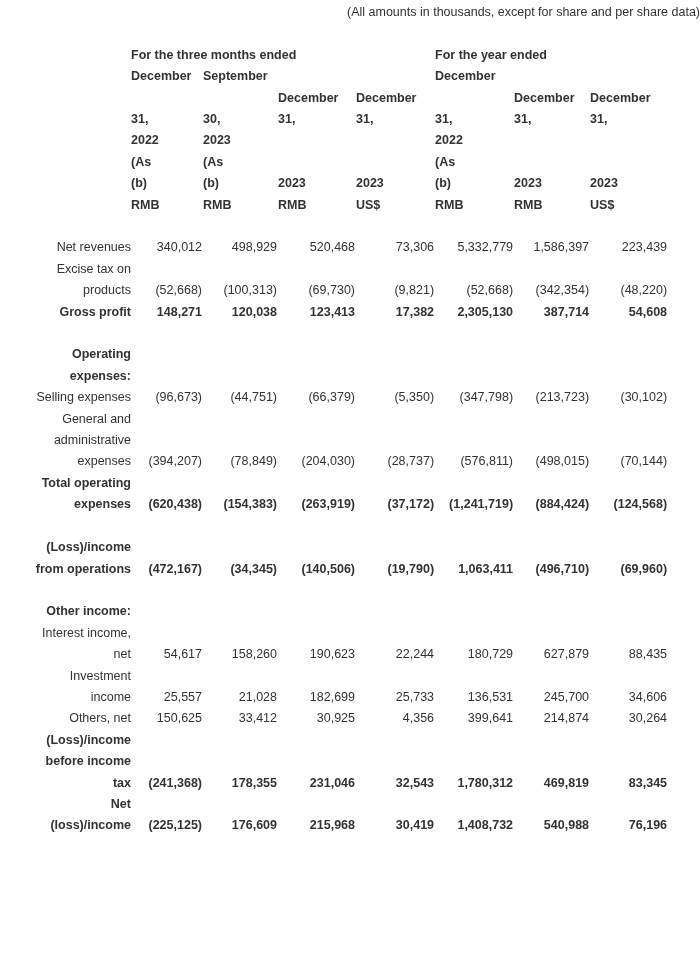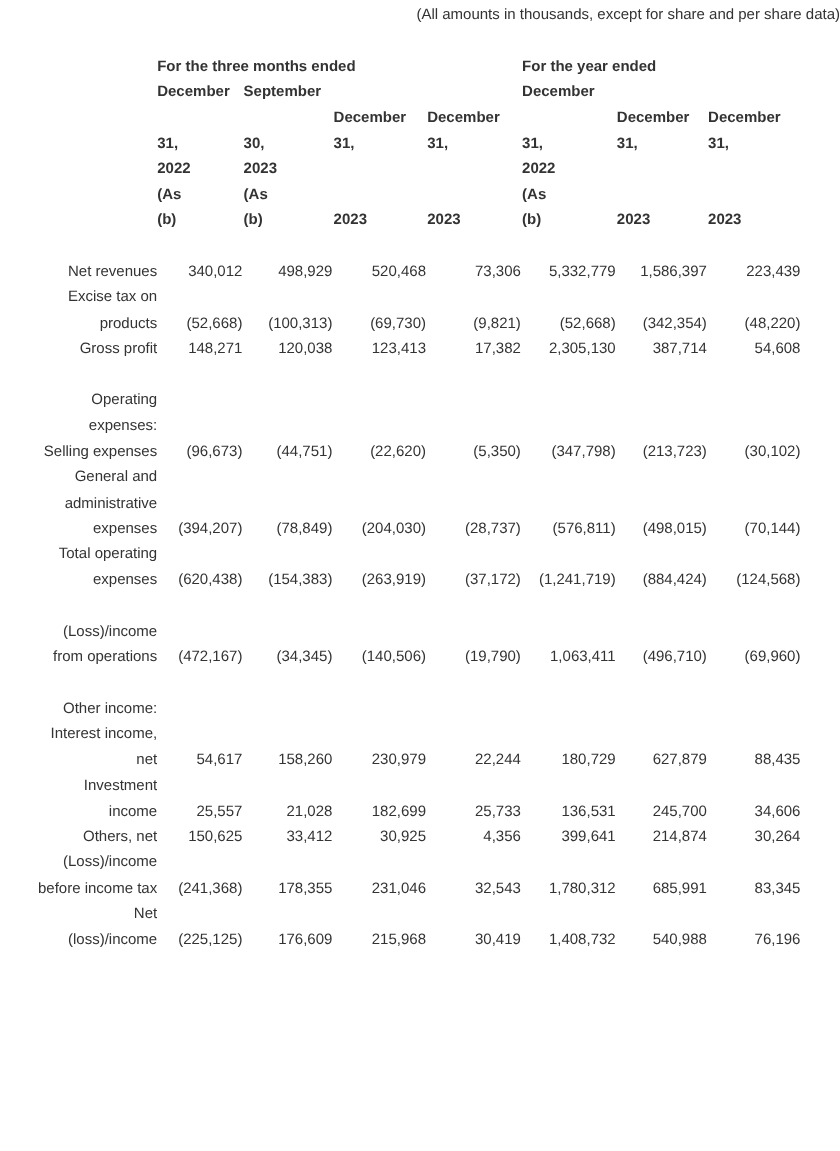--- a/index.html
+++ b/index.html
@@ -26,21 +26,21 @@
     margin-left: 28px;
     width: 640px;
   }
   td { padding: 0; vertical-align: bottom; overflow: hidden; }
   thead td {
     font-weight: 700;
     height: 21.4px;
   }
   td.num { text-align: right; padding-right: 1px; }
   td.label { white-space: pre-line; text-indent: 8px; text-align: right; }
-  tr.bold td { font-weight: 400; }
+  tr.bold td { font-weight: 700; }
   td.spacer { height: 21.4px; }
 </style>
 </head>
 <body>
 
 <div>
   <div class="title">(All amounts in thousands, except for share and per share data)</div>
   <table class="fin">
     <colgroup>
       <col style="width:103px">
@@ -101,20 +101,30 @@
         <tr>
           <td class="label"></td>
           <td class="hc">(b)</td>
           <td class="hc">(b)</td>
           <td class="hc">2023</td>
           <td class="hc">2023</td>
           <td class="hc">(b)</td>
           <td class="hc">2023</td>
           <td class="hc">2023</td>
         </tr>
+        <tr>
+          <td class="label"></td>
+          <td class="hc">RMB</td>
+          <td class="hc">RMB</td>
+          <td class="hc">RMB</td>
+          <td class="hc">US$</td>
+          <td class="hc">RMB</td>
+          <td class="hc">RMB</td>
+          <td class="hc">US$</td>
+        </tr>
       </thead>
     <tbody>
         <tr>
           <td class="spacer" colspan="8"></td>
         </tr>
         <tr>
           <td class="label">Net revenues</td>
           <td class="num">340,012</td>
           <td class="num">498,929</td>
           <td class="num">520,468</td>
@@ -155,21 +165,21 @@
           <td class="num"></td>
           <td class="num"></td>
           <td class="num"></td>
           <td class="num"></td>
           <td class="num"></td>
         </tr>
         <tr>
           <td class="label">Selling expenses</td>
           <td class="num">(96,673)</td>
           <td class="num">(44,751)</td>
-          <td class="num">(22,620)</td>
+          <td class="num">(66,379)</td>
           <td class="num">(5,350)</td>
           <td class="num">(347,798)</td>
           <td class="num">(213,723)</td>
           <td class="num">(30,102)</td>
         </tr>
         <tr>
           <td class="label">General and
 administrative
 expenses</td>
           <td class="num">(394,207)</td>
@@ -216,21 +226,21 @@
           <td class="num"></td>
           <td class="num"></td>
           <td class="num"></td>
           <td class="num"></td>
         </tr>
         <tr>
           <td class="label">Interest income,
 net</td>
           <td class="num">54,617</td>
           <td class="num">158,260</td>
-          <td class="num">230,979</td>
+          <td class="num">190,623</td>
           <td class="num">22,244</td>
           <td class="num">180,729</td>
           <td class="num">627,879</td>
           <td class="num">88,435</td>
         </tr>
         <tr>
           <td class="label">Investment
 income</td>
           <td class="num">25,557</td>
           <td class="num">21,028</td>
@@ -251,21 +261,21 @@
           <td class="num">30,264</td>
         </tr>
         <tr class="bold">
           <td class="label">(Loss)/income
 before income tax</td>
           <td class="num">(241,368)</td>
           <td class="num">178,355</td>
           <td class="num">231,046</td>
           <td class="num">32,543</td>
           <td class="num">1,780,312</td>
-          <td class="num">685,991</td>
+          <td class="num">469,819</td>
           <td class="num">83,345</td>
         </tr>
         <tr class="bold">
           <td class="label">Net
 (loss)/income</td>
           <td class="num">(225,125)</td>
           <td class="num">176,609</td>
           <td class="num">215,968</td>
           <td class="num">30,419</td>
           <td class="num">1,408,732</td>

